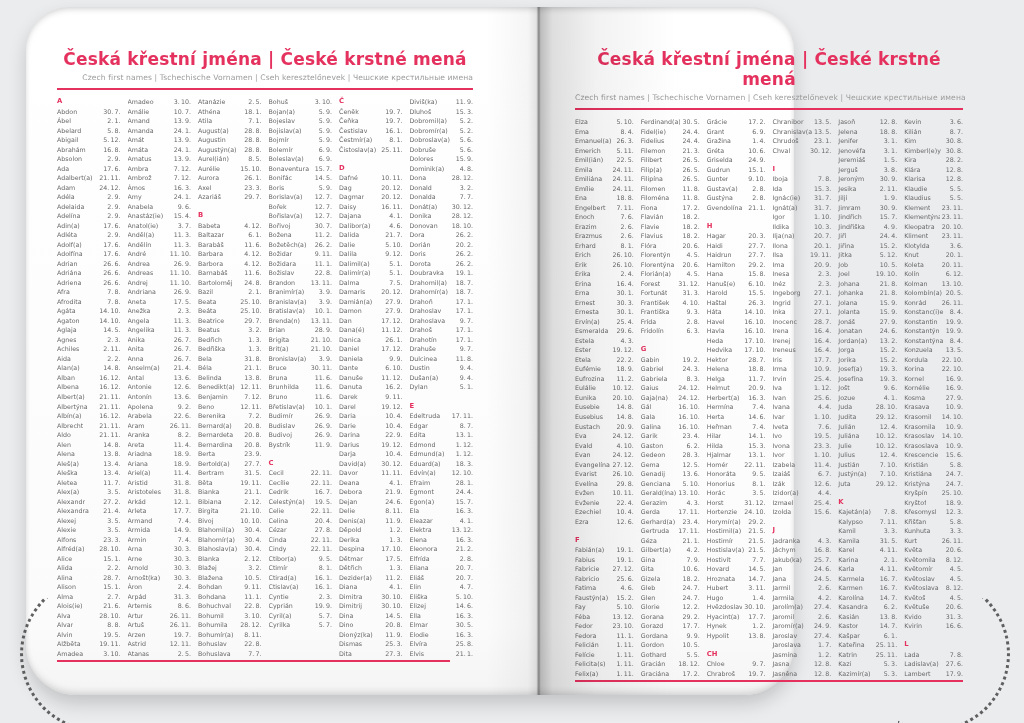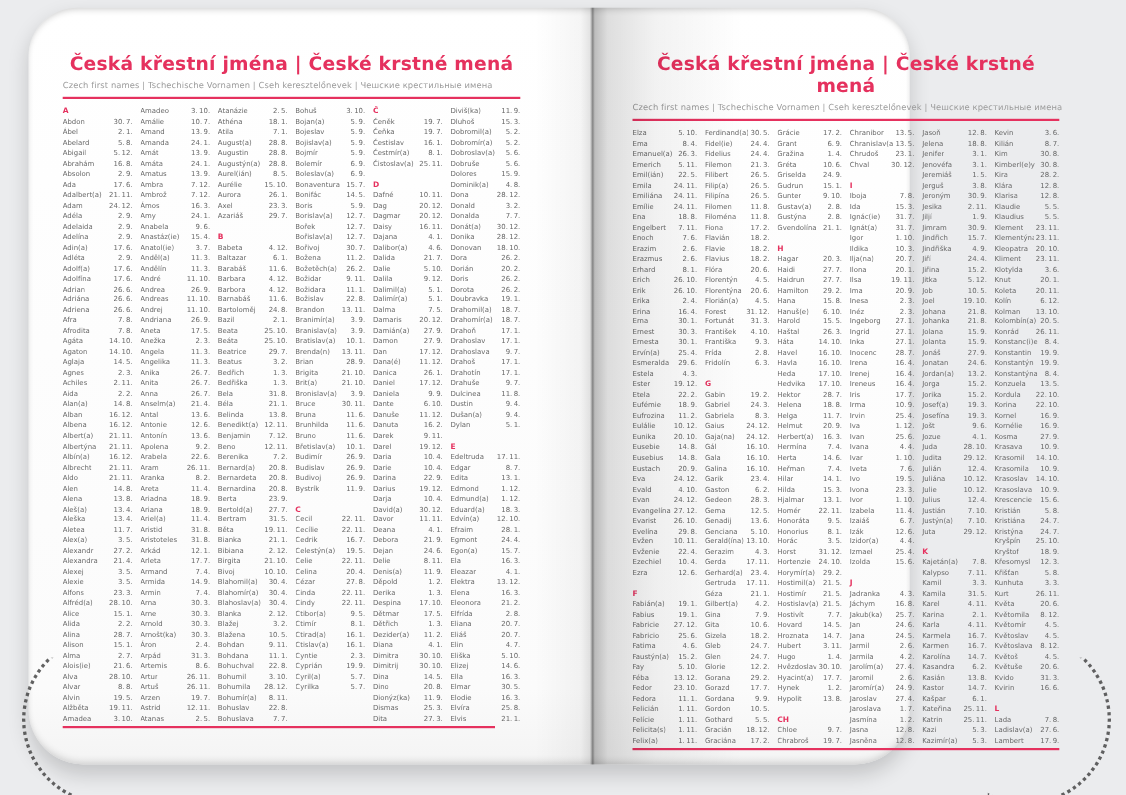--- a/index.html
+++ b/index.html
@@ -3,30 +3,30 @@
 <meta charset="utf-8">
 <style>
   :root{ --accent:#e5315e; --page_bg:#ebecee; --text:#686868; }
   html,body{margin:0;padding:0;}
   body{width:1024px;height:723px;background:var(--page_bg);font-family:"DejaVu Sans",sans-serif;overflow:hidden;position:relative;}
   .book{position:absolute;left:26px;top:7px;width:768px;height:688px;
         background:linear-gradient(#ffffff, #fbfbfb 90%, #f4f4f4);
         border-radius:44px 44px 50px 50px;
         box-shadow:0 9px 18px rgba(0,0,0,.17),
                    inset 0 4px 7px -3px rgba(0,0,0,.22),
-                   inset 0 -5px 8px -4px rgba(0,0,0,.20);padding-left:33px;}
+                   inset 0 -5px 8px -4px rgba(0,0,0,.20);}
   .fold{position:absolute;left:460px;top:0;width:190px;height:100%;pointer-events:none;
         background:linear-gradient(to right, rgba(0,0,0,0) 0%, rgba(0,0,0,.04) 22%,
                    rgba(0,0,0,.11) 26.5%, rgba(0,0,0,.48) 27.8%, rgba(0,0,0,.26) 28.8%,
                    rgba(0,0,0,.13) 35%, rgba(0,0,0,.05) 58%, rgba(0,0,0,0) 100%);}
   .page{position:absolute;top:42px;}
   .page-left{left:31px;width:416px;}
   .page-right{left:549px;width:388px;}
   .page-title{font-size:17px;font-weight:bold;color:var(--accent);text-align:center;letter-spacing:.2px;line-height:20px;}
-  .page-subtitle{font-size:7.6px;color:#9b9b9b;text-align:left;margin-top:4px;white-space:nowrap;letter-spacing:.1px;}
+  .page-subtitle{font-size:7.6px;color:#9b9b9b;text-align:right;margin-top:4px;white-space:nowrap;letter-spacing:.1px;}
   .rule{height:2px;background:var(--accent);}
   .top-rule{margin-top:6px;}
   .bottom-rule{margin-top:2px;}
   .page-left .bottom-rule{width:393px;}
   .grid{display:flex;gap:7px;margin-top:7px;}
   .col{flex:1 1 0;min-width:0;}
   .row{display:flex;justify-content:space-between;height:9.53px;line-height:9.53px;font-size:6.3px;white-space:nowrap;}
   .nm{color:var(--text);overflow:hidden;}
   .dt{color:var(--text);margin-left:2px;}
   .sec{color:var(--accent);font-weight:bold;font-size:6.8px;}

